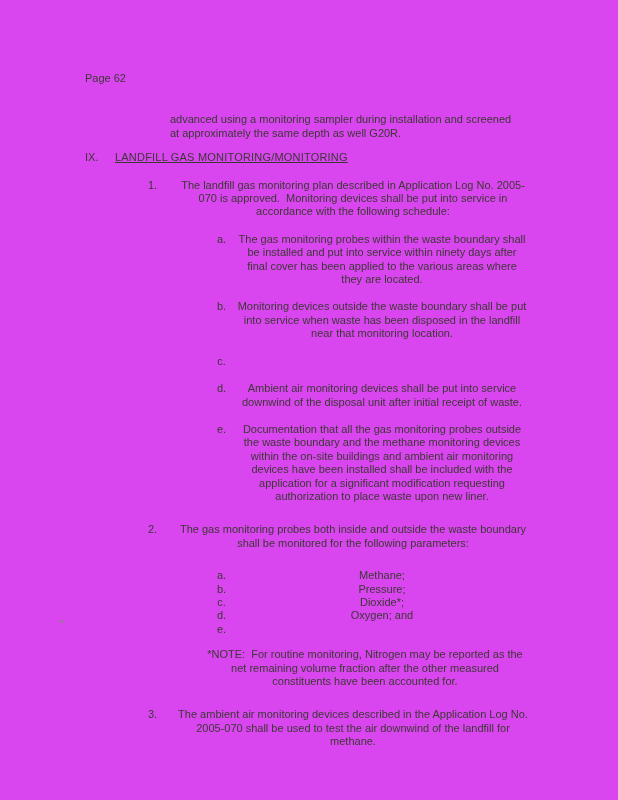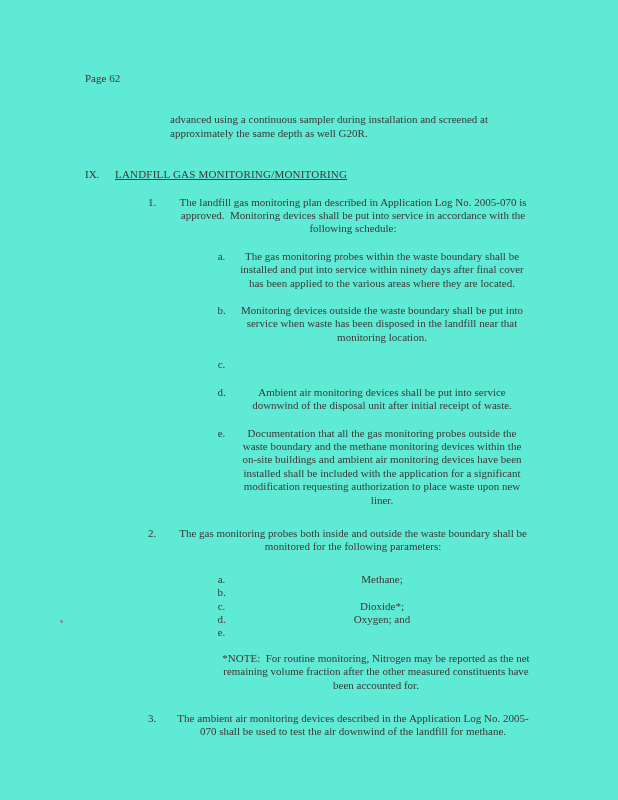--- a/index.html
+++ b/index.html
@@ -3,55 +3,55 @@
 <meta charset="utf-8">
 <style>
   html, body {
     margin: 0;
     padding: 0;
     background: #ffffff;
   }
   .sheet {
     width: 618px;
     height: 800px;
-    background: #5eead4;
+    background: #d946ef;
     position: relative;
     box-sizing: border-box;
     padding: 72px 0 0 85px;
-    font-family: Liberation Serif, serif;
+    font-family: Liberation Sans, sans-serif;
     font-size: 11px;
     line-height: 13.4px;
     color: #3c3834;
     overflow: hidden;
   }
   p { margin: 0; }
   .page-num { margin-bottom: 28px; }
   .cont {
     margin-left: 85px;
     width: 348px;
     white-space: pre-wrap;
   }
   .section {
-    margin-top: 28px;
+    margin-top: 11px;
     display: flex;
   }
   .sec-num { width: 30px; flex: none; }
   .sec-title { text-decoration: underline; letter-spacing: 0.2px; }
   .item { display: flex; margin-top: 14px; }
   .item.major-gap { margin-top: 20px; }
   .inum { width: 29px; flex: none; margin-left: 63px; }
   .ibody { flex: 1; min-width: 0; text-align: center; }
   .itext { width: 352px; white-space: pre-wrap; }
   .sub { display: flex; margin-left: 30px; margin-top: 14px; }
   .snum { width: 29px; flex: none; }
   .stext { width: 292px; white-space: pre-wrap; }
   .sublist { margin-top: 19px; }
   .sublist .sub { margin-top: 0; }
   .note {
-    margin-left: 39px;
+    margin-left: 28px;
     margin-top: 12px;
     width: 320px;
     white-space: pre-wrap;
   }
   .artifact {
     position: absolute;
     left: 60px;
     top: 620px;
     width: 3px;
     height: 3px;
@@ -59,21 +59,21 @@
     background: #8a8a85;
   }
 </style>
 </head>
 <body>
 
 <div class="sheet">
 
   <div class="page-num">Page 62</div>
 
-  <p class="cont">advanced using a continuous sampler during installation and screened at approximately the same depth as well G20R.</p>
+  <p class="cont">advanced using a monitoring sampler during installation and screened at approximately the same depth as well G20R.</p>
 
   <div class="section">
     <span class="sec-num">IX.</span>
     <span class="sec-title">LANDFILL GAS MONITORING/MONITORING</span>
   </div>
 
   <div class="item">
     <span class="inum">1.</span>
     <div class="ibody">
       <p class="itext">The landfill gas monitoring plan described in Application Log No. 2005-070 is approved.  Monitoring devices shall be put into service in accordance with the following schedule:</p>
@@ -105,20 +105,21 @@
     <div class="ibody">
       <p class="itext">The gas monitoring probes both inside and outside the waste boundary shall be monitored for the following parameters:</p>
 
       <div class="sublist">
         <div class="sub">
           <span class="snum">a.</span>
           <p class="stext">Methane;</p>
         </div>
         <div class="sub">
           <span class="snum">b.</span>
+          <p class="stext">Pressure;</p>
         </div>
         <div class="sub">
           <span class="snum">c.</span>
           <p class="stext">Dioxide*;</p>
         </div>
         <div class="sub">
           <span class="snum">d.</span>
           <p class="stext">Oxygen; and</p>
         </div>
         <div class="sub">

